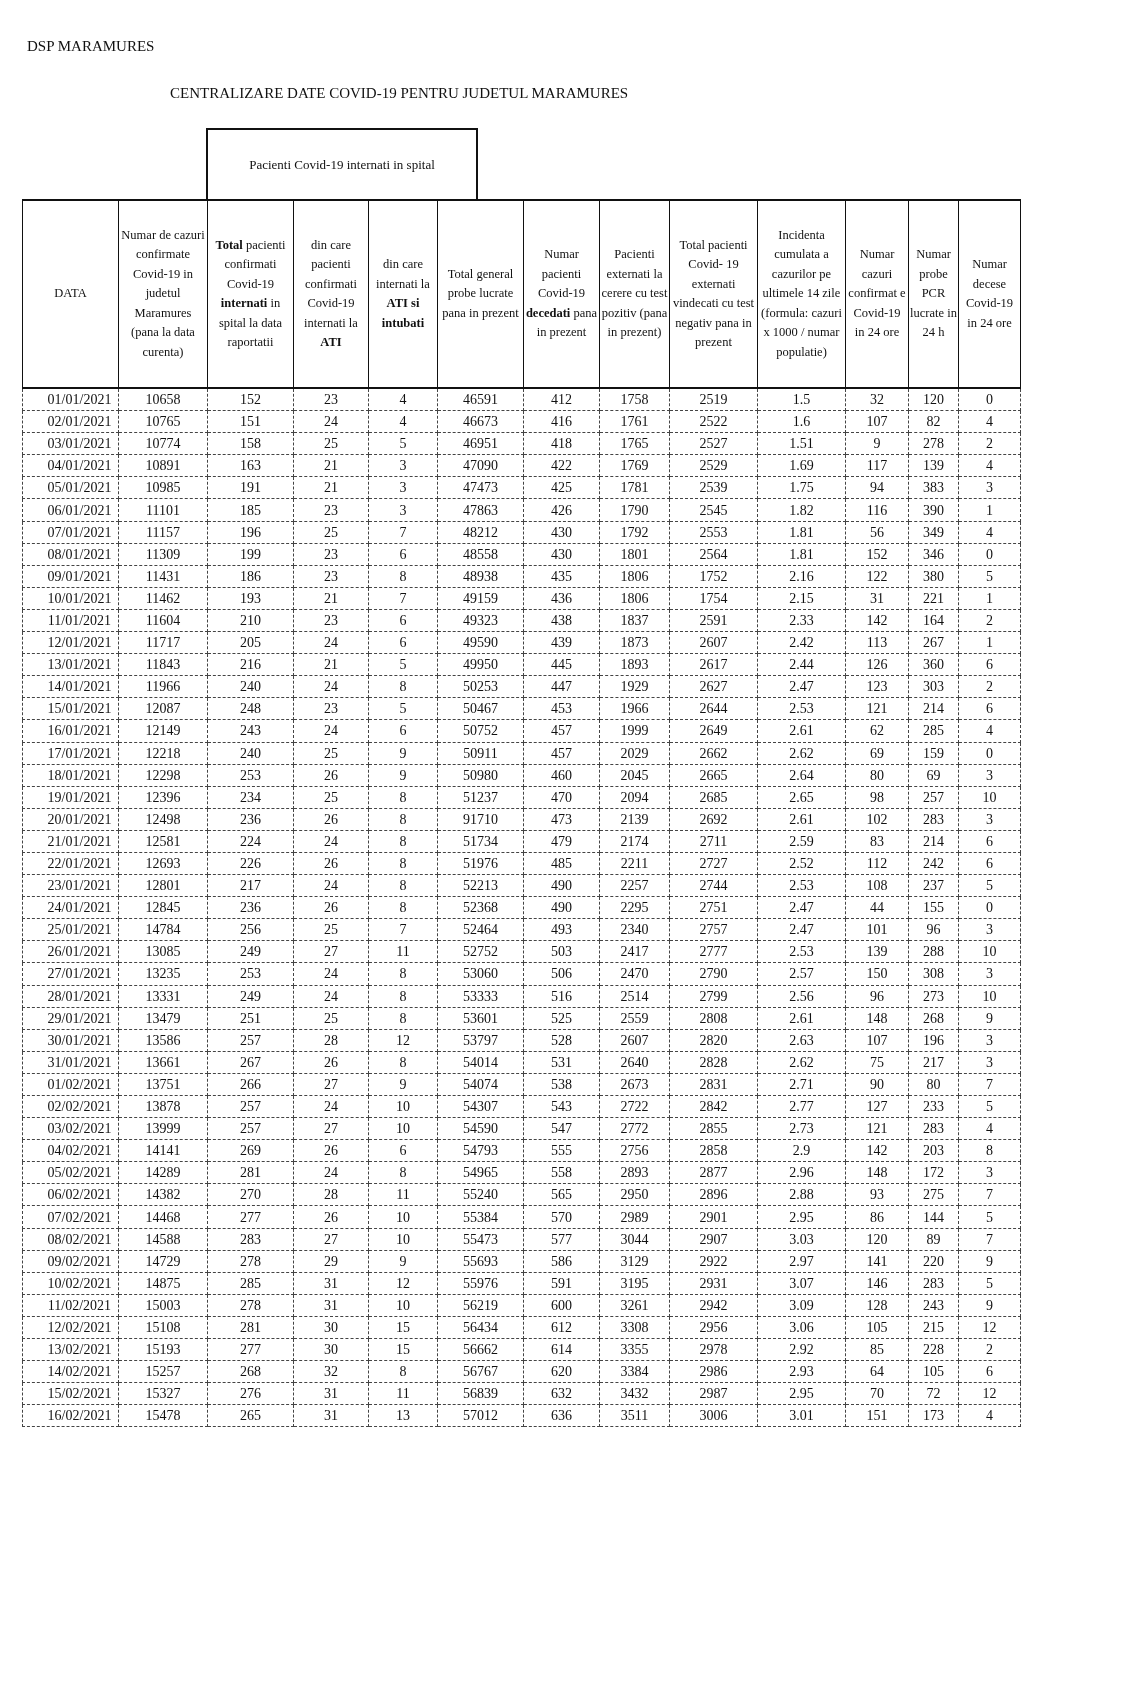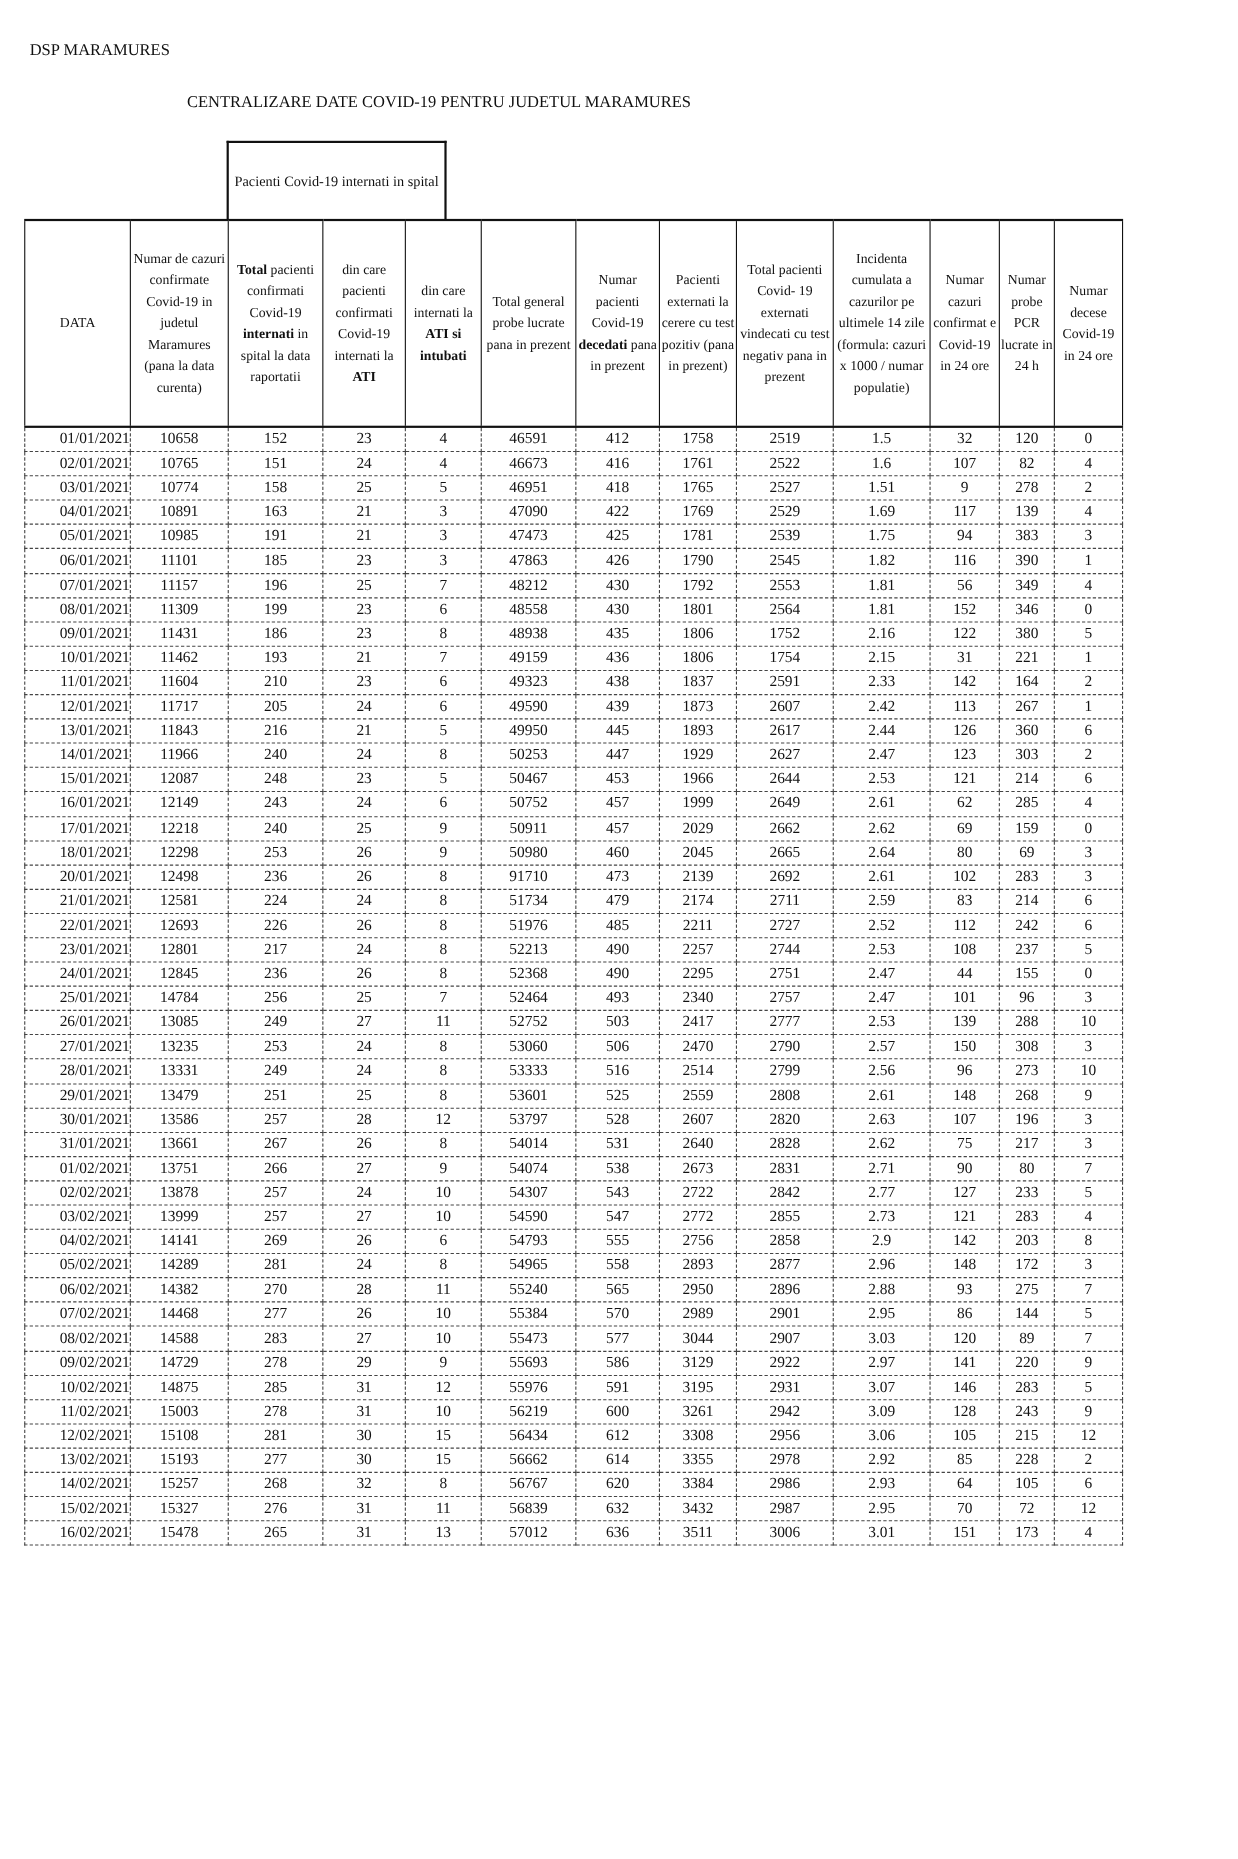--- a/index.html
+++ b/index.html
@@ -1,25 +1,25 @@
 <!DOCTYPE html>
 <html><head>
 <meta charset="utf-8">
 <style>
   html, body { margin:0; padding:0; background:#fff; }
   body { width:1125px; height:1690px; position:relative; font-family:"Liberation Serif", serif; color:#111; }
   .org { position:absolute; left:27px; top:38px; font-size:15px; }
   .title { position:absolute; left:170px; top:85px; font-size:15px; font-weight:normal; }
-  .group { position:absolute; left:206px; top:128px; width:200px; height:72px; border:2px solid #111; border-bottom:none; box-sizing:border-box; display:flex; align-items:center; justify-content:center; font-size:13px; }
+  .group { position:absolute; left:206px; top:128px; width:272px; height:72px; border:2px solid #111; border-bottom:none; box-sizing:border-box; display:flex; align-items:center; justify-content:center; font-size:13px; }
   table { position:absolute; left:22px; top:199px; border-collapse:collapse; table-layout:fixed; width:998px; }
   thead th { border:1.5px solid #111; border-top:2px solid #111; font-weight:normal; font-size:12.5px; line-height:19.5px; height:186px; padding:0 1px; vertical-align:middle; text-align:center; }
   thead tr { border-bottom:2.5px solid #111; }
   thead th b { font-weight:bold; }
   tbody td { border:1px dashed #444; height:21.1px; font-size:14px; text-align:center; padding:0; line-height:21px; }
-  tbody td:first-child { text-align:right; padding-left:18px; }
+  tbody td:first-child { text-align:center; padding-left:18px; }
   tbody tr { border-top:1.5px dotted #555; }
 </style>
 </head>
 <body>
 
 <div class="org">DSP MARAMURES</div>
 <div class="title">CENTRALIZARE DATE COVID-19 PENTRU JUDETUL MARAMURES</div>
 <div class="group">Pacienti Covid-19 internati in spital</div>
 
 <table>
@@ -320,20 +320,35 @@
         <td>50980</td>
         <td>460</td>
         <td>2045</td>
         <td>2665</td>
         <td>2.64</td>
         <td>80</td>
         <td>69</td>
         <td>3</td>
       </tr>
       <tr>
+        <td>19/01/2021</td>
+        <td>12396</td>
+        <td>234</td>
+        <td>25</td>
+        <td>8</td>
+        <td>51237</td>
+        <td>470</td>
+        <td>2094</td>
+        <td>2685</td>
+        <td>2.65</td>
+        <td>98</td>
+        <td>257</td>
+        <td>10</td>
+      </tr>
+      <tr>
         <td>20/01/2021</td>
         <td>12498</td>
         <td>236</td>
         <td>26</td>
         <td>8</td>
         <td>91710</td>
         <td>473</td>
         <td>2139</td>
         <td>2692</td>
         <td>2.61</td>

